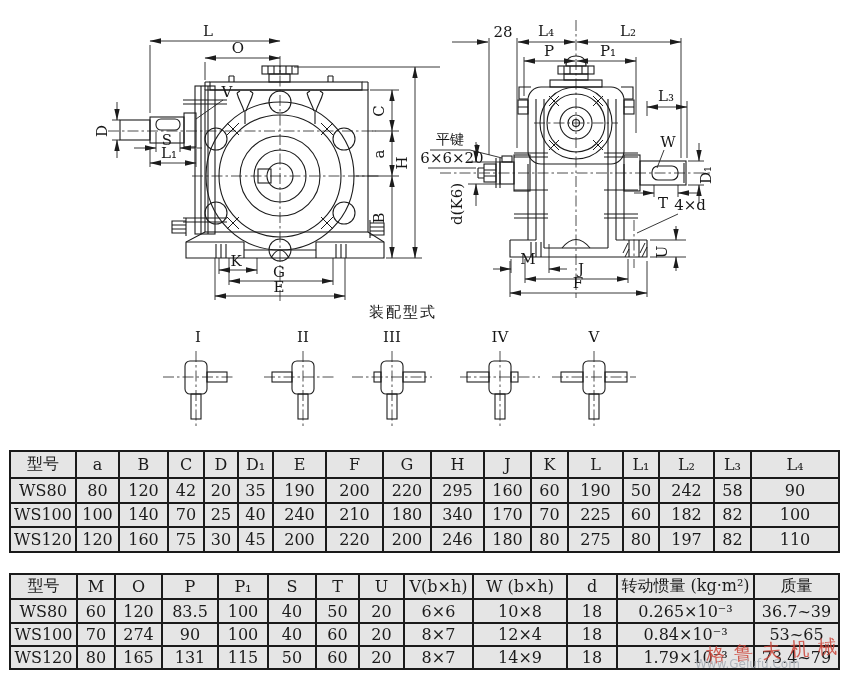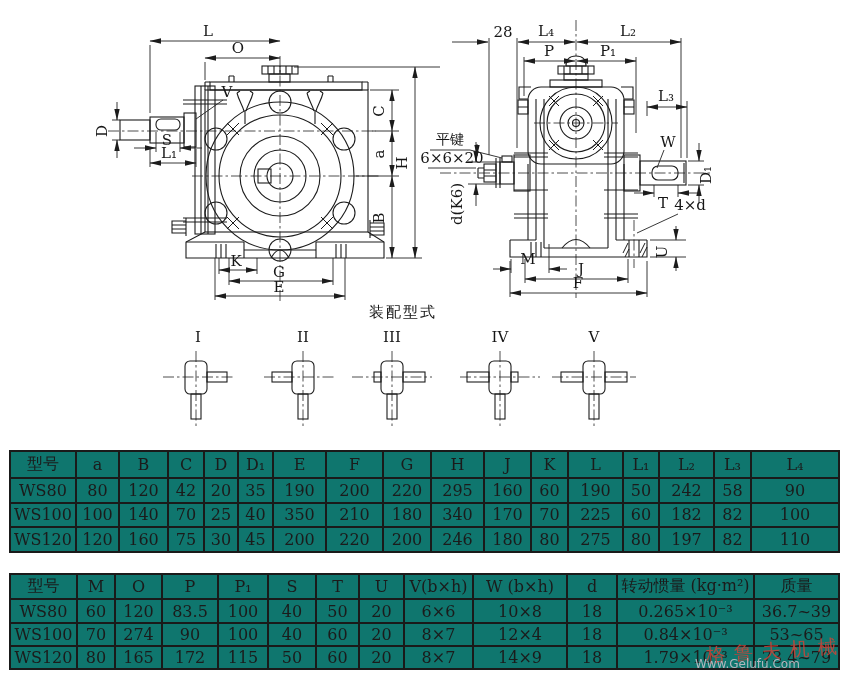--- a/index.html
+++ b/index.html
@@ -6,21 +6,21 @@
   .stage{position:relative;width:845px;height:677px;background:#ffffff;overflow:hidden;
          font-family:"DejaVu Serif",serif;color:#1b1b1b;}
   svg{position:absolute;left:0;top:0;}
   svg text{font-family:"DejaVu Serif",serif;fill:#161616;font-size:15px;}
   svg text.cn{font-size:14px;}
   svg text.ttl{font-size:15px;letter-spacing:2px;}
   .s{stroke:#1c1c1c;stroke-width:1.1;fill:none;stroke-linecap:butt;stroke-linejoin:miter;}
   .hx{stroke:#1c1c1c;stroke-width:1;fill:none;}
   .cl{stroke:#222;stroke-width:.8;fill:none;stroke-dasharray:11 3 2.5 3;}
   .dl{stroke:#222;stroke-width:.9;fill:none;}
-  table{position:absolute;border-collapse:collapse;table-layout:fixed;background:#0f766e;}
+  table{position:absolute;border-collapse:collapse;table-layout:fixed;background:#e5e5e5;}
   #t1{left:9px;top:450px;width:829px;height:103px;}
   #t2{left:9px;top:573px;width:829px;height:97px;}
   th,td{border:2px solid #1a1a1a;text-align:center;vertical-align:middle;font-weight:normal;
         font-size:16px;padding:0;white-space:nowrap;overflow:hidden;font-family:"DejaVu Serif",serif;}
   .wm-cn{position:absolute;left:706px;top:638px;font-size:19px;letter-spacing:9px;white-space:nowrap;
          transform:rotate(-4deg);font-family:"DejaVu Sans",sans-serif;z-index:5;}
   .wm-url{position:absolute;left:695px;top:657px;font-size:12px;white-space:nowrap;
           font-family:"DejaVu Sans",sans-serif;z-index:5;}
 </style>
 </head>
@@ -321,21 +321,21 @@
           <td>58</td>
           <td>90</td>
   </tr>
   <tr>
     <td>WS100</td>
           <td>100</td>
           <td>140</td>
           <td>70</td>
           <td>25</td>
           <td>40</td>
-          <td>350</td>
+          <td>240</td>
           <td>210</td>
           <td>180</td>
           <td>340</td>
           <td>170</td>
           <td>70</td>
           <td>225</td>
           <td>60</td>
           <td>182</td>
           <td>82</td>
           <td>100</td>
@@ -421,21 +421,21 @@
           <td>8×7</td>
           <td>12×4</td>
           <td>18</td>
           <td>0.84×10⁻³</td>
           <td>53~65</td>
   </tr>
   <tr>
     <td>WS120</td>
           <td>80</td>
           <td>165</td>
-          <td>172</td>
+          <td>131</td>
           <td>115</td>
           <td>50</td>
           <td>60</td>
           <td>20</td>
           <td>8×7</td>
           <td>14×9</td>
           <td>18</td>
           <td>1.79×10⁻³</td>
           <td>73.4~79</td>
   </tr>

